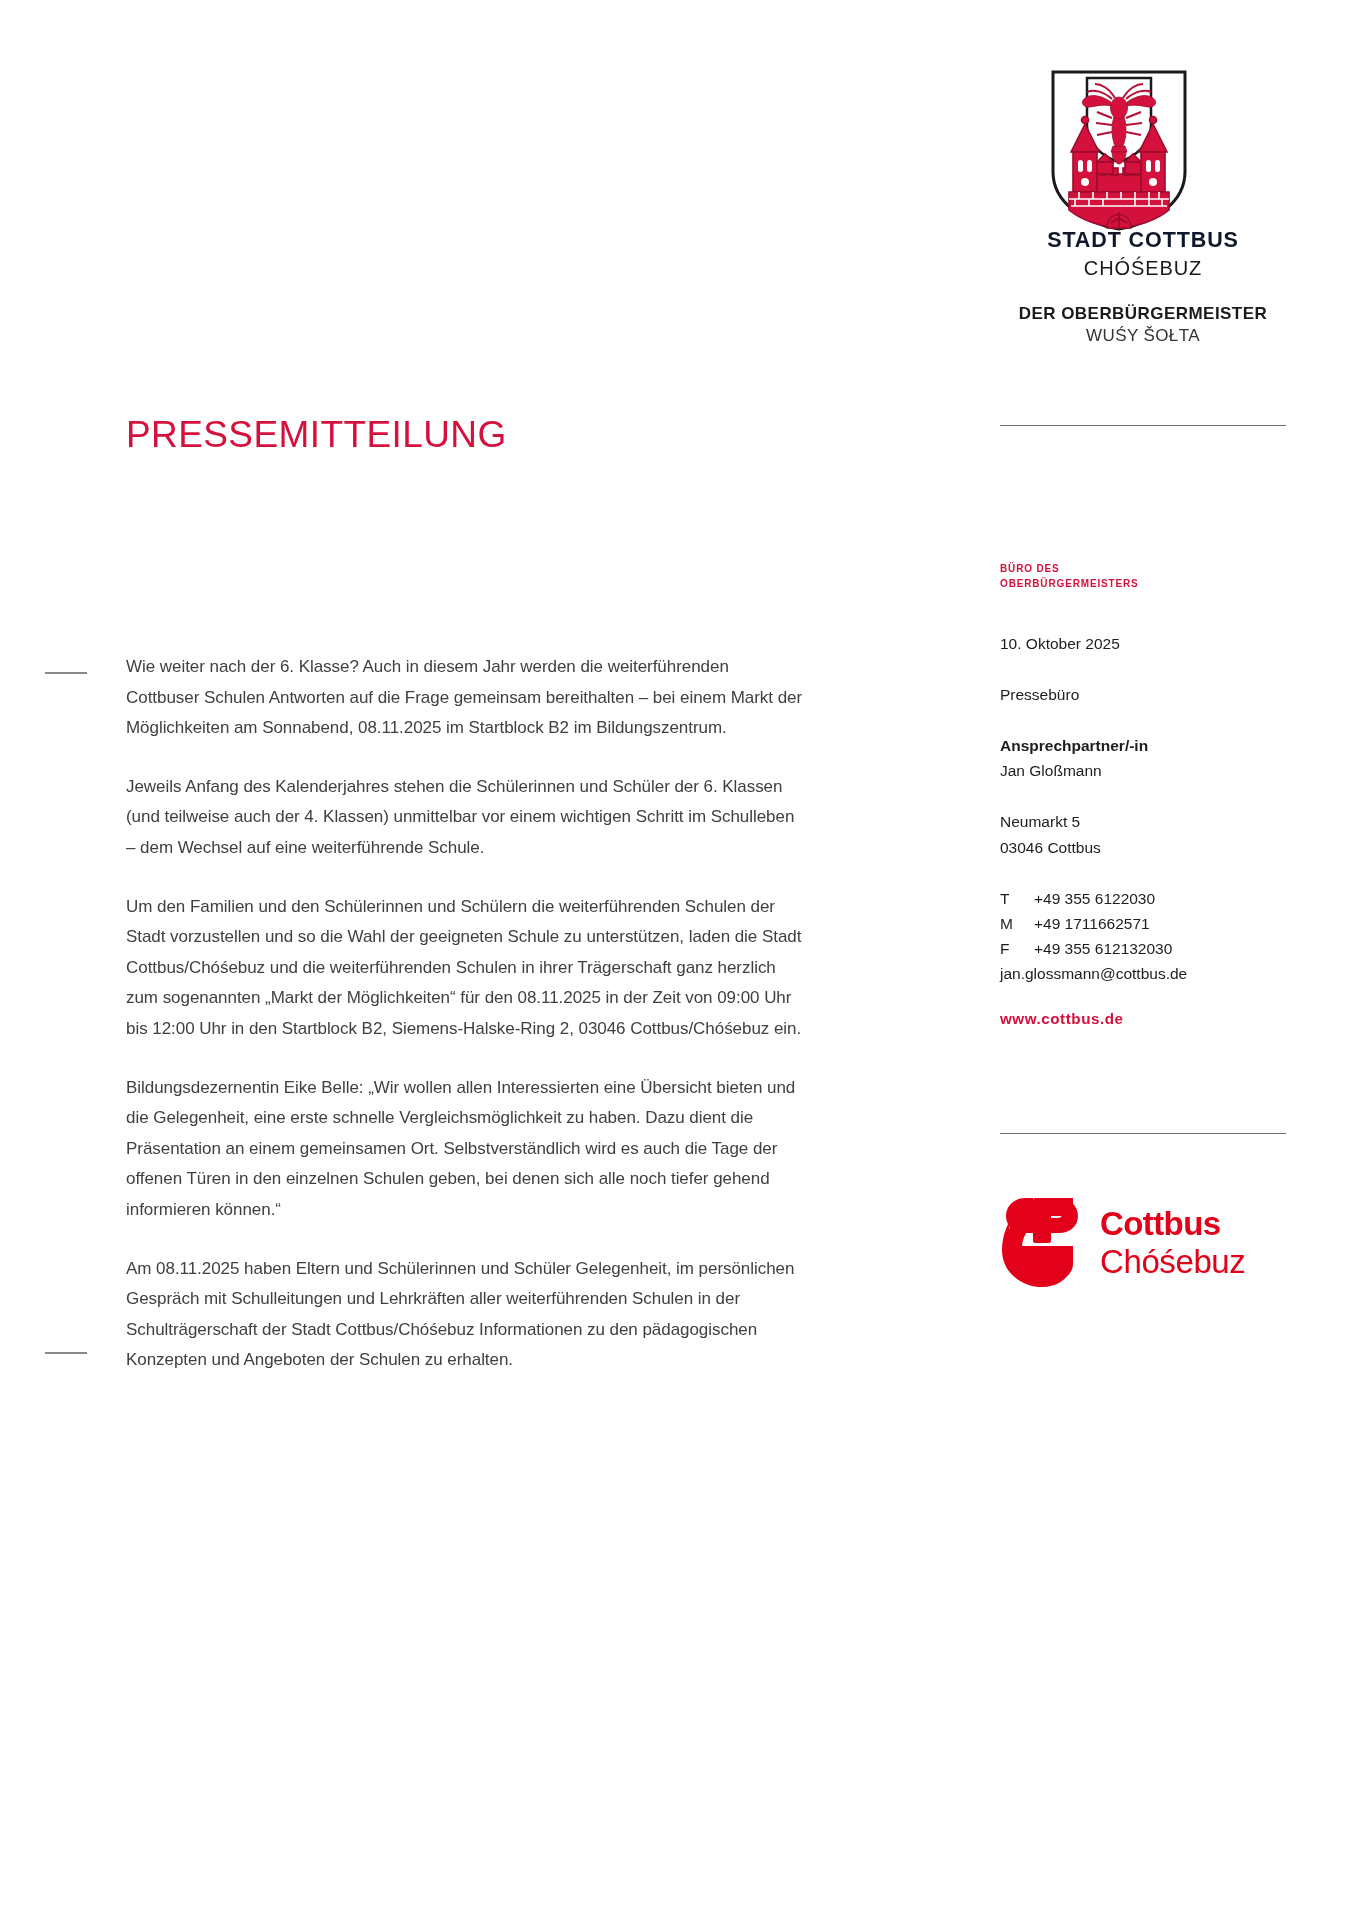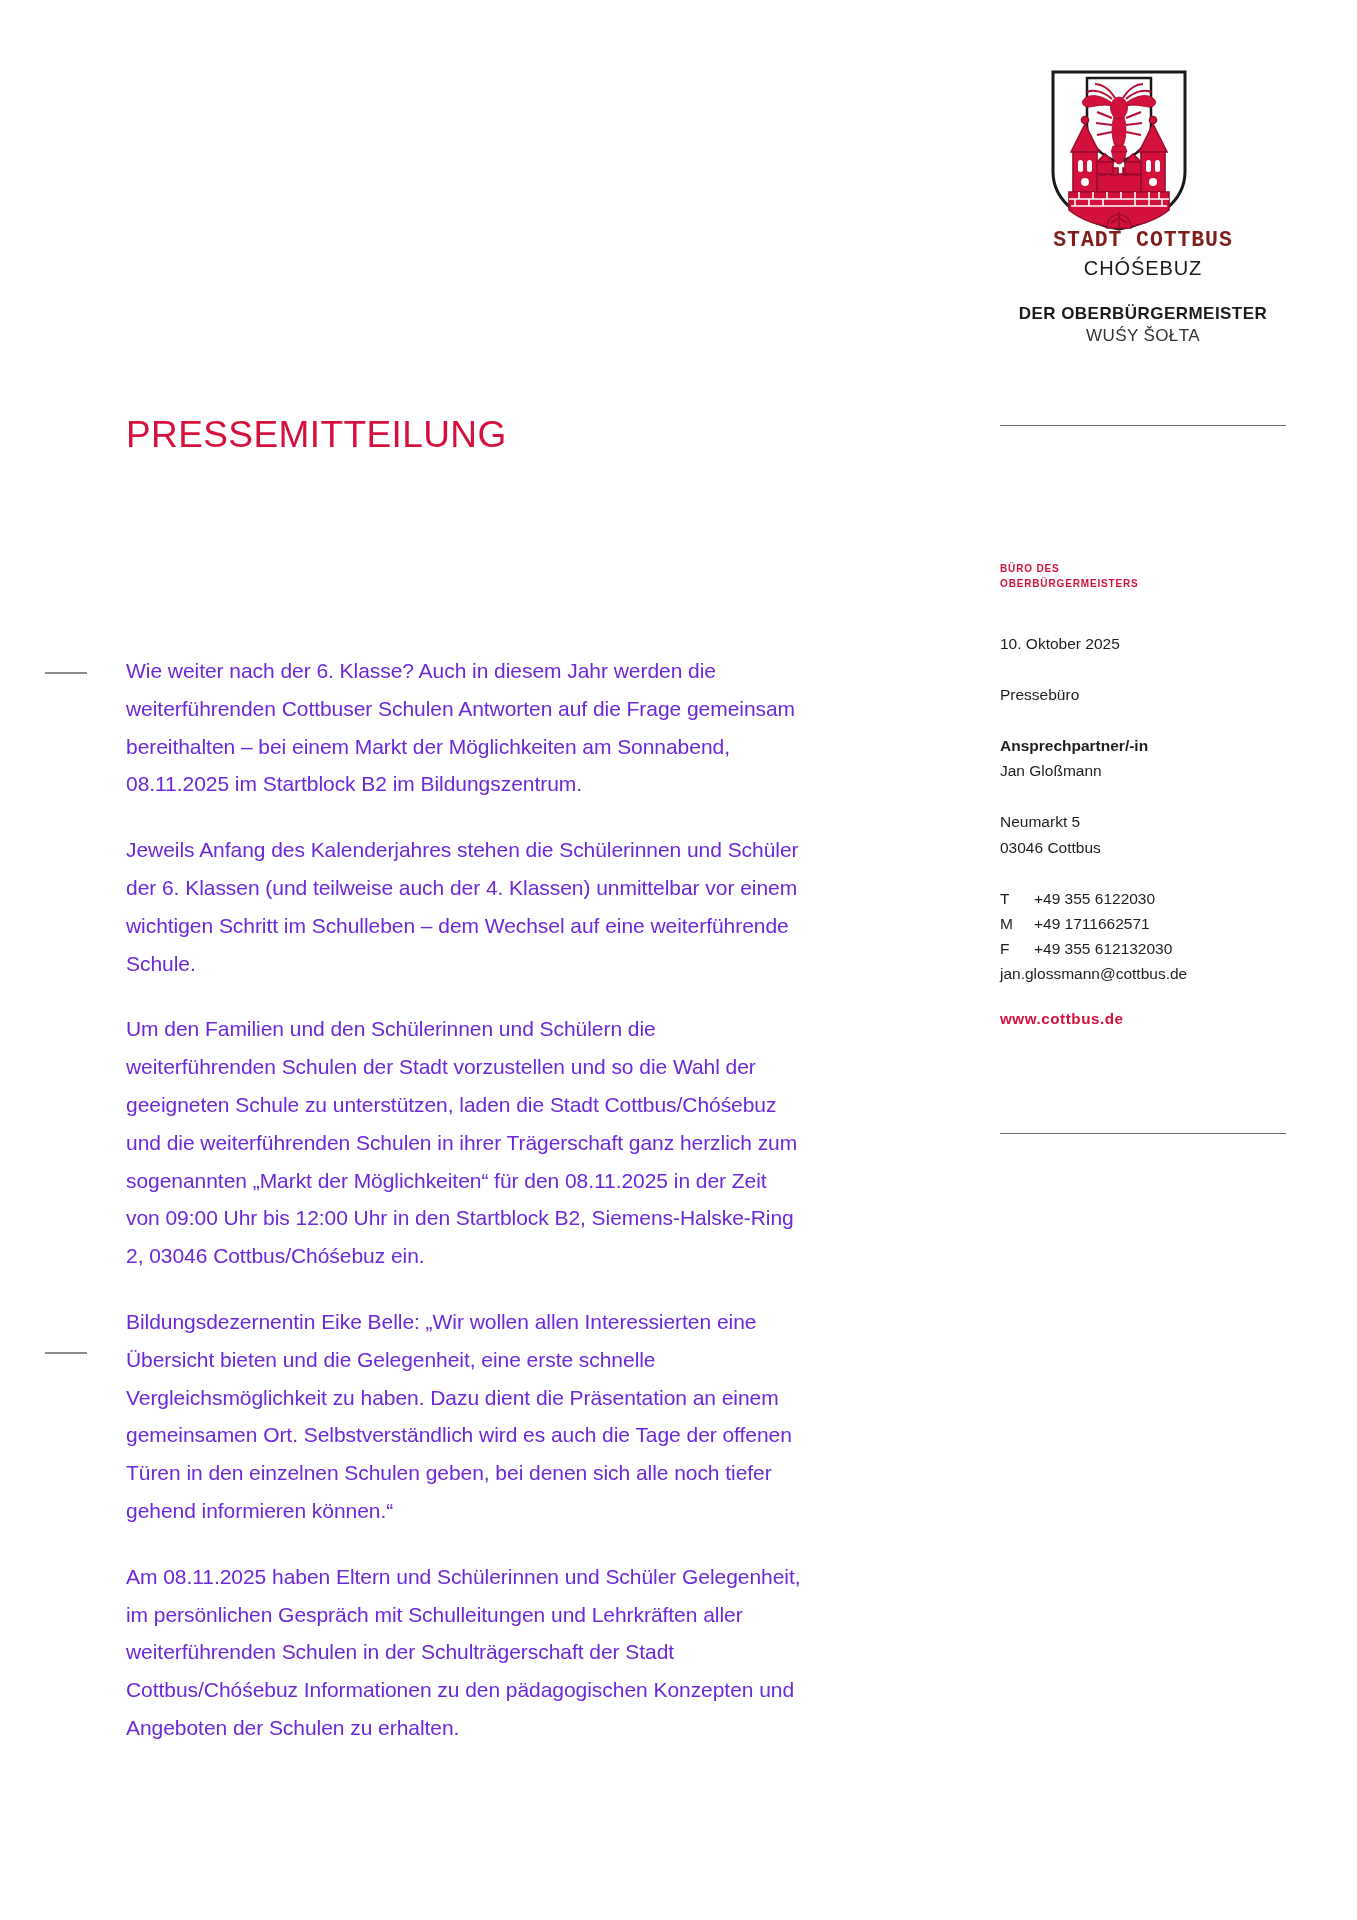--- a/index.html
+++ b/index.html
@@ -47,23 +47,22 @@
     position: absolute;
     left: 998px;
     top: 228px;
     width: 290px;
     text-align: center;
   }
   .stadt-cottbus {
     font-size: 21.5px;
     font-weight: 700;
     letter-spacing: 0.9px;
-    color: #7f1d1d;
+    color: #0f172a;
     line-height: 1.2;
-    font-family: Liberation Mono, monospace;
   }
   .chosebuz {
     font-size: 20px;
     font-weight: 400;
     letter-spacing: 0.9px;
     color: #1a1a1a;
     line-height: 1.35;
     margin-top: 1px;
   }
   .ob-line {
@@ -115,23 +114,23 @@
   }
 
   .body-copy {
     position: absolute;
     left: 126px;
     top: 652px;
     width: 680px;
   }
   .body-copy p {
     margin: 0 0 28px 0;
-    font-size: 21px;
+    font-size: 17px;
     line-height: 1.80;
-    color: #6d28d9;
+    color: #404040;
     letter-spacing: -0.05px;
   }
   .body-copy p:last-child { margin-bottom: 0; }
 
   
   .sidebar {
     position: absolute;
     left: 1000px;
     top: 562px;
     width: 300px;
@@ -333,14 +332,44 @@
       <span>+49 355 612132030</span>
     </div>
     <div class="sb-text">jan.glossmann@cottbus.de</div>
 
     <div class="sb-gap-sm"></div>
     <div class="web">www.cottbus.de</div>
   </div>
 
   <div class="rule contact-rule"></div>
 
+  <div class="logo-wrap">
+    <div class="logo-mark">
+      <svg viewBox="0 0 78 92" xmlns="http://www.w3.org/2000/svg">
+
+        <path d="M73 2 C73 2 73 20 73 20 C44 20 22 20 22 20 C14 20 9 27 9 35 C9 43 14 50 22 50
+                 C22 50 50 50 73 50 L73 68 C73 80 58 90 40 90 C18 90 2 74 2 54 C2 30 18 2 46 2 Z" fill="#e2001a" transform="translate(0,0)"></path>
+
+        <path d="M20 2 C6 12 2 32 2 48 C2 72 20 90 42 90 C60 90 74 79 74 66 L74 52 L58 52 L58 64
+                 C58 72 50 78 41 78 C28 78 18 66 18 50 C18 34 26 22 40 22 L74 22 L74 4 Z" fill="#ffffff" opacity="0"></path>
+      </svg>
+      <svg viewBox="0 0 78 92" xmlns="http://www.w3.org/2000/svg" style="margin-top:-92px;">
+        <g fill="#e2001a">
+
+          <path d="M42 14 C20 14 4 31 4 53 C4 75 20 91 42 91 C58 91 70 82 70 70 L70 56 L52 56 L52 68
+                   C52 74 48 78 42 78 C31 78 22 68 22 53 C22 38 31 28 42 28 Z"></path>
+
+          <path d="M25 2 C14 2 6 10 6 20 C6 30 14 37 25 37 L33 37 L33 22 L27 22 C24 22 22 21 22 19
+                   C22 17 24 16 27 16 L33 16 L33 2 Z"></path>
+          <path d="M59 2 C70 2 78 10 78 20 C78 30 70 37 59 37 L51 37 L51 22 L57 22 C60 22 62 21 62 19
+                   C62 17 60 16 57 16 L51 16 L51 2 Z"></path>
+          <rect x="33" y="2" width="18" height="45" rx="2"></rect>
+          <rect x="27" y="24" width="30" height="11"></rect>
+        </g>
+      </svg>
+    </div>
+    <div class="logo-text">
+      <div class="lt1">Cottbus</div>
+      <div class="lt2">Chóśebuz</div>
+    </div>
+  </div>
 
 </div>
 
 </body></html>

